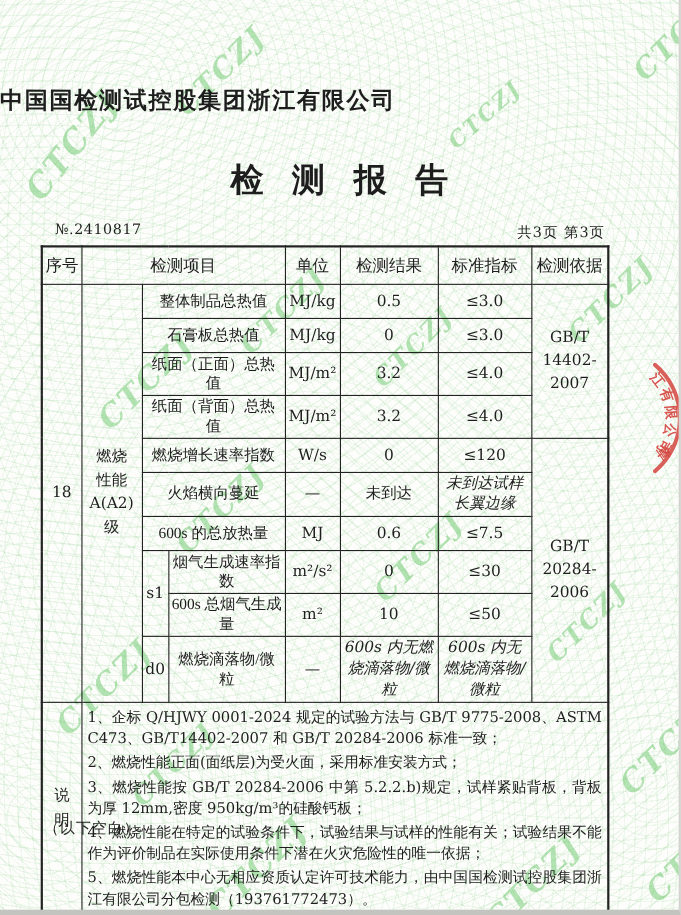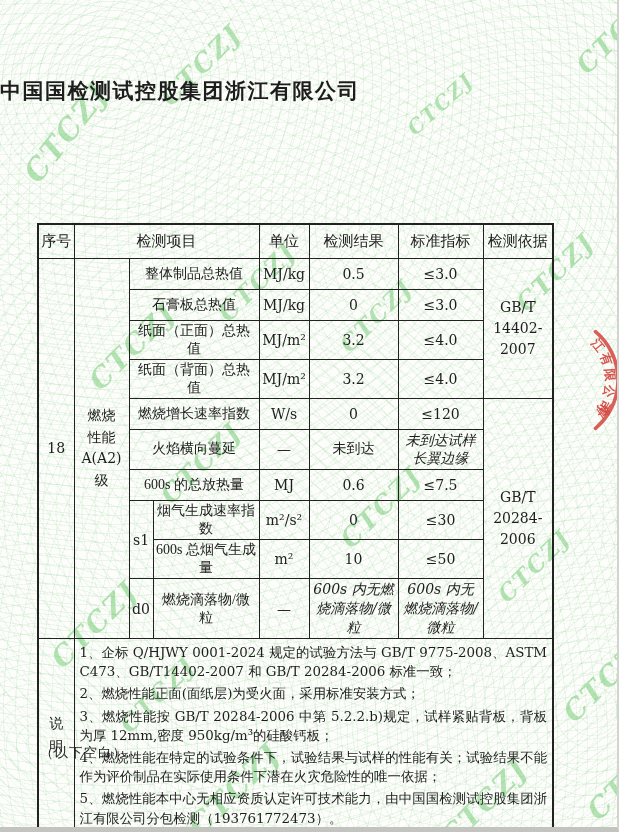--- a/index.html
+++ b/index.html
@@ -80,21 +80,26 @@
       <span class="wm" style="left: 40px; top: 608px; font-size: 28px; transform: rotate(-45deg);">CTCZJ</span>
       <span class="wm" style="left: 488px; top: 552px; font-size: 23px; transform: rotate(-45deg);">CTCZJ</span>
       <span class="wm" style="left: 110px; top: 680px; font-size: 24px; transform: rotate(-45deg);">CTCZJ</span>
       <span class="wm" style="left: 552px; top: 662px; font-size: 28px; transform: rotate(-45deg);">CTCZJ</span>
       <span class="wm" style="left: 176px; top: 772px; font-size: 30px; transform: rotate(-45deg);">CTCZJ</span>
       <span class="wm" style="left: 430px; top: 786px; font-size: 28px; transform: rotate(-45deg);">CTCZJ</span>
       <span class="wm" style="left: 576px; top: 760px; font-size: 28px; transform: rotate(-45deg);">CTCZJ</span>
     </div>
 
   <div class="header-company">中国国检测试控股集团浙江有限公司</div>
-
+  <div class="report-title">检测报告</div>
+
+  <div class="report-row">
+    <span class="report-no">№.2410817</span>
+    <span class="page-info">共3页 第3页</span>
+  </div>
 
   <table class="report" id="report-table">
     <colgroup>
       <col style="width:36px">
         <col style="width:55px">
         <col style="width:24px">
         <col style="width:106px">
       <col style="width:50px">
         <col style="width:89px">
         <col style="width:85px">

